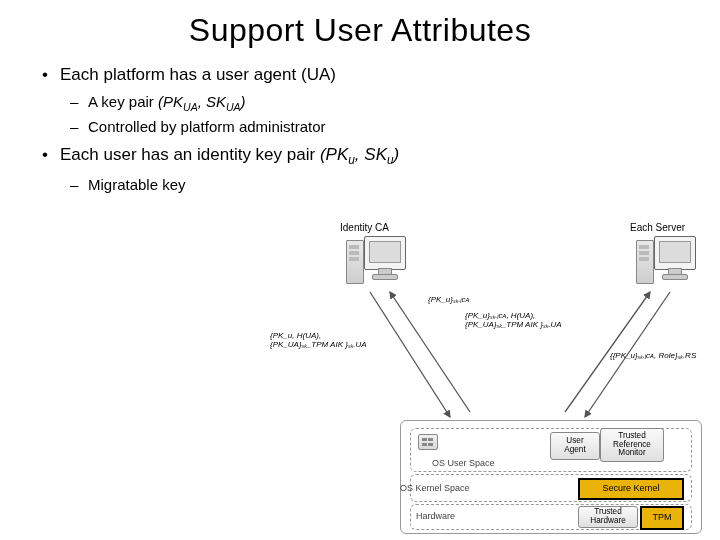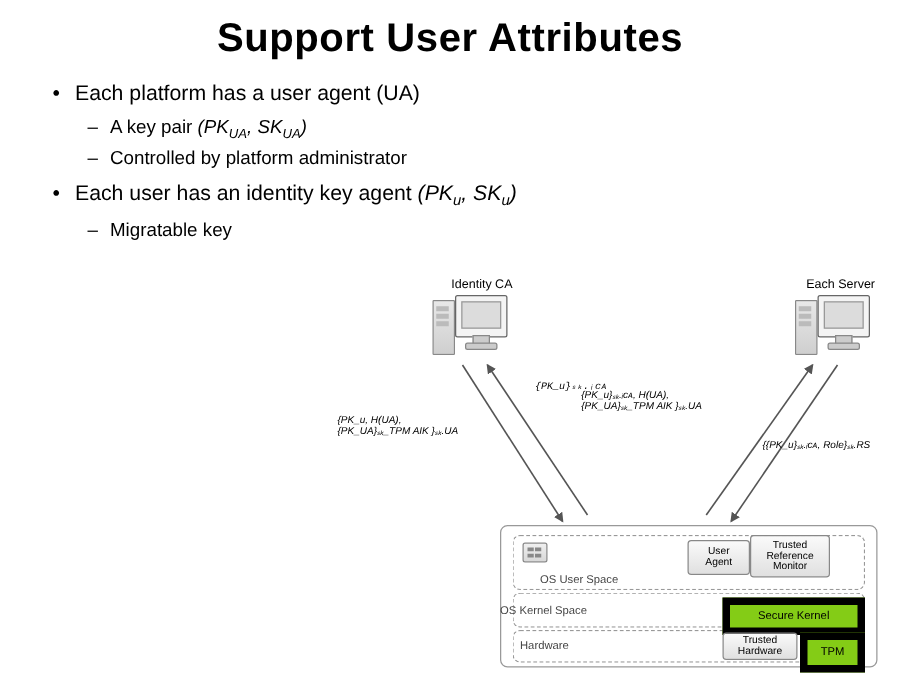--- a/index.html
+++ b/index.html
@@ -11,21 +11,21 @@
     font-family: Arial, Helvetica, sans-serif;
     color: #000;
     position: relative;
     overflow: hidden;
   }
   .slide {
     padding: 8px 36px 0 36px;
   }
   h1.title {
     font-size: 32px;
-    font-weight: 700;
+    font-weight: 400;
     text-align: center;
     margin: 4px 0 14px 0;
     letter-spacing: 0.5px;
   }
   ul.bullets {
     list-style: none;
     margin: 0;
     padding: 0;
     font-size: 17px;
     line-height: 1.4;
@@ -67,21 +67,21 @@
     position: absolute;
     left: 300px;
     top: 222px;
     width: 420px;
     height: 318px;
     font-family: Arial, sans-serif;
   }
   .node-label {
     position: absolute;
     font-size: 10px;
-    text-align: right;
+    text-align: left;
     color: #000;
   }
   .computer {
     position: absolute;
     width: 60px;
     height: 50px;
   }
   .tower {
     position: absolute;
     left: 0; top: 4px;
@@ -148,22 +148,22 @@
     border-radius: 6px;
   }
   .dashed { border-style: dashed; }
   .layer-label {
     position: absolute;
     font-size: 9px;
     color: #444;
   }
   .comp-box {
     position: absolute;
-    background: #84cc16;
-    border: 6px solid #000000;
+    background: #eab308;
+    border: 2px solid #000000;
     font-size: 9px;
     text-align: right;
     display: flex;
     align-items: center;
     justify-content: center;
     line-height: 1.05;
     padding: 0 1px;
   }
   .badge {
     position: absolute;
@@ -203,21 +203,21 @@
     <li>
       <span>Each platform has a user agent (UA)</span>
       <ul class="sub">
         <li>
           <span>A key pair </span><span class="italic"><span>(PK</span><span class="sub-script">UA</span><span>, SK</span><span class="sub-script">UA</span><span>)</span></span>
         </li>
         <li>Controlled by platform administrator</li>
       </ul>
     </li>
     <li>
-      <span>Each user has an identity key agent </span><span class="italic"><span>(PK</span><span class="sub-script">u</span><span>, SK</span><span class="sub-script">u</span><span>)</span></span>
+      <span>Each user has an identity key pair </span><span class="italic"><span>(PK</span><span class="sub-script">u</span><span>, SK</span><span class="sub-script">u</span><span>)</span></span>
       <ul class="sub">
         <li>Migratable key</li>
       </ul>
     </li>
   </ul>
 </div>
 
 <div class="diagram">
 
   <div class="node-label" style="left:40px; top:0; width:70px;">Identity CA</div>
@@ -246,21 +246,21 @@
     <line x1="170" y1="190" x2="90" y2="70" stroke="#555" stroke-width="1.3" marker-end="url(#ah)"></line>
 
     <line x1="70" y1="70" x2="150" y2="195" stroke="#555" stroke-width="1.3" marker-end="url(#ah)"></line>
 
     <line x1="265" y1="190" x2="350" y2="70" stroke="#555" stroke-width="1.3" marker-end="url(#ah)"></line>
 
     <line x1="370" y1="70" x2="285" y2="195" stroke="#555" stroke-width="1.3" marker-end="url(#ah)"></line>
   </svg>
 
   <div class="ann" style="left:-30px; top:110px;">{PK_u, H(UA),<br>{PK_UA}ₛₖ_TPM AIK }ₛₖ.UA</div>
-  <div class="ann" style="left:128px; top:84px;font-family:Liberation Mono, monospace;">{PK_u}ₛₖ.ᵢcᴀ</div>
+  <div class="ann" style="left:128px; top:74px;">{PK_u}ₛₖ.ᵢcᴀ</div>
   <div class="ann" style="left:165px; top:90px;">{PK_u}ₛₖ.ᵢcᴀ, H(UA),<br>{PK_UA}ₛₖ_TPM AIK }ₛₖ.UA</div>
   <div class="ann" style="left:310px; top:130px;">{{PK_u}ₛₖ.ᵢcᴀ, Role}ₛₖ.RS</div>
 
   <div class="platform-box" style="left:100px; top:198px; width:300px; height:112px;"></div>
   <div class="platform-box dashed" style="left:110px; top:206px; width:280px; height:42px;"></div>
   <div class="platform-box dashed" style="left:110px; top:252px; width:280px; height:26px;"></div>
   <div class="platform-box dashed" style="left:110px; top:282px; width:280px; height:24px;"></div>
 
   <div class="os-badge" style="left:118px; top:212px;"></div>
 

